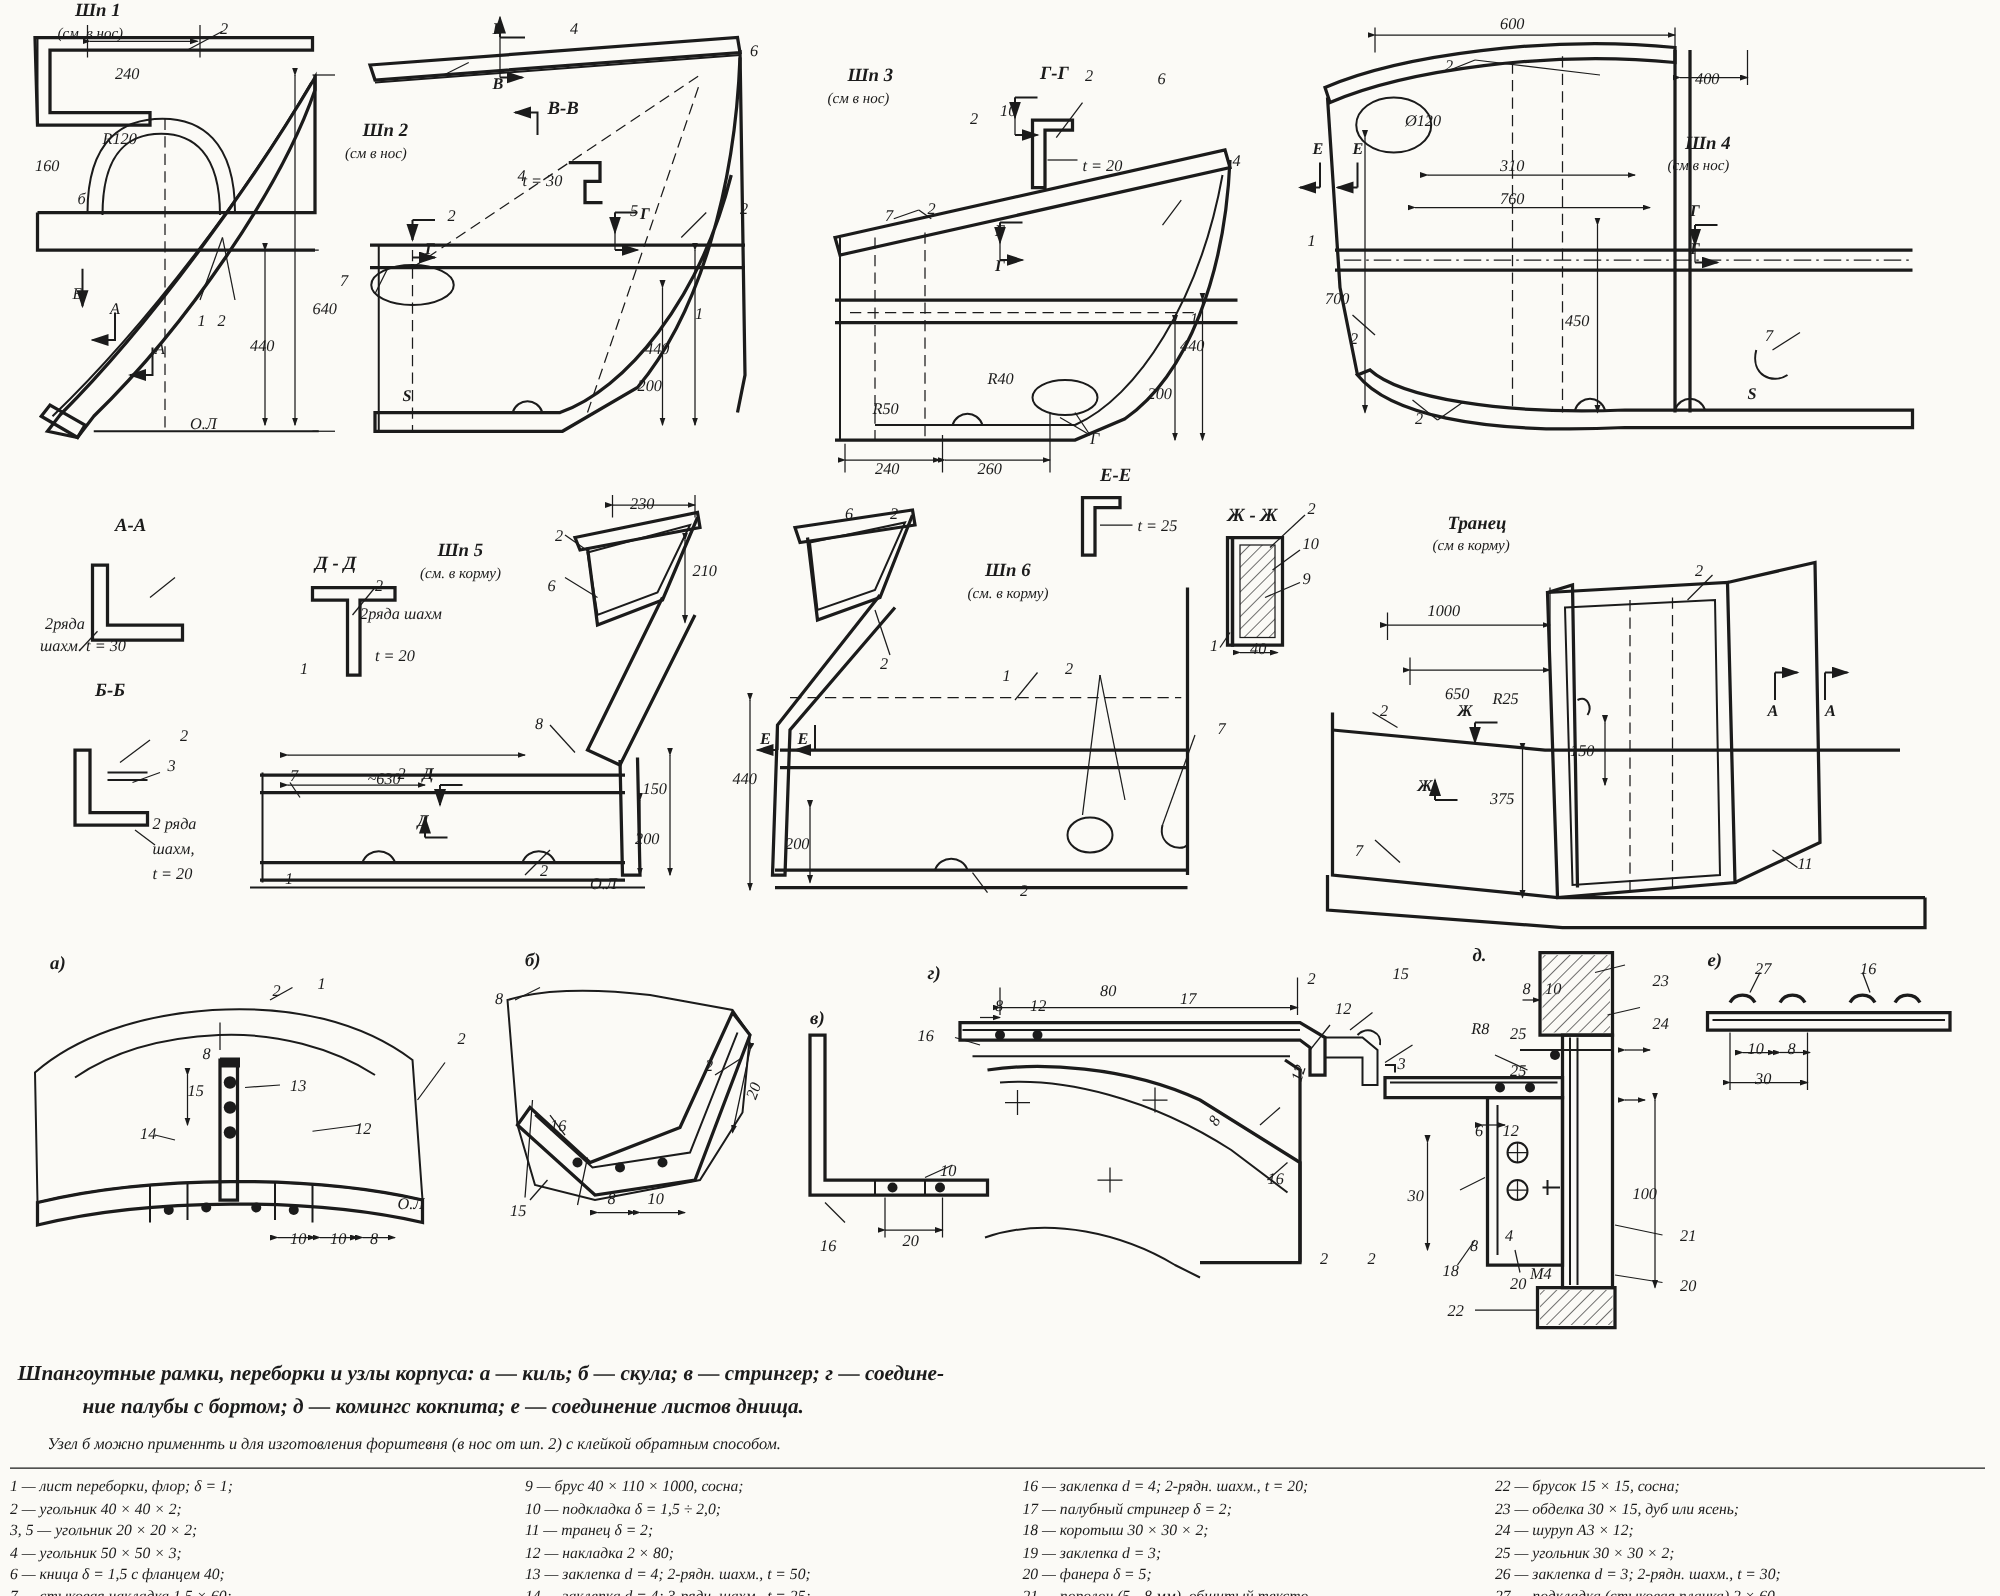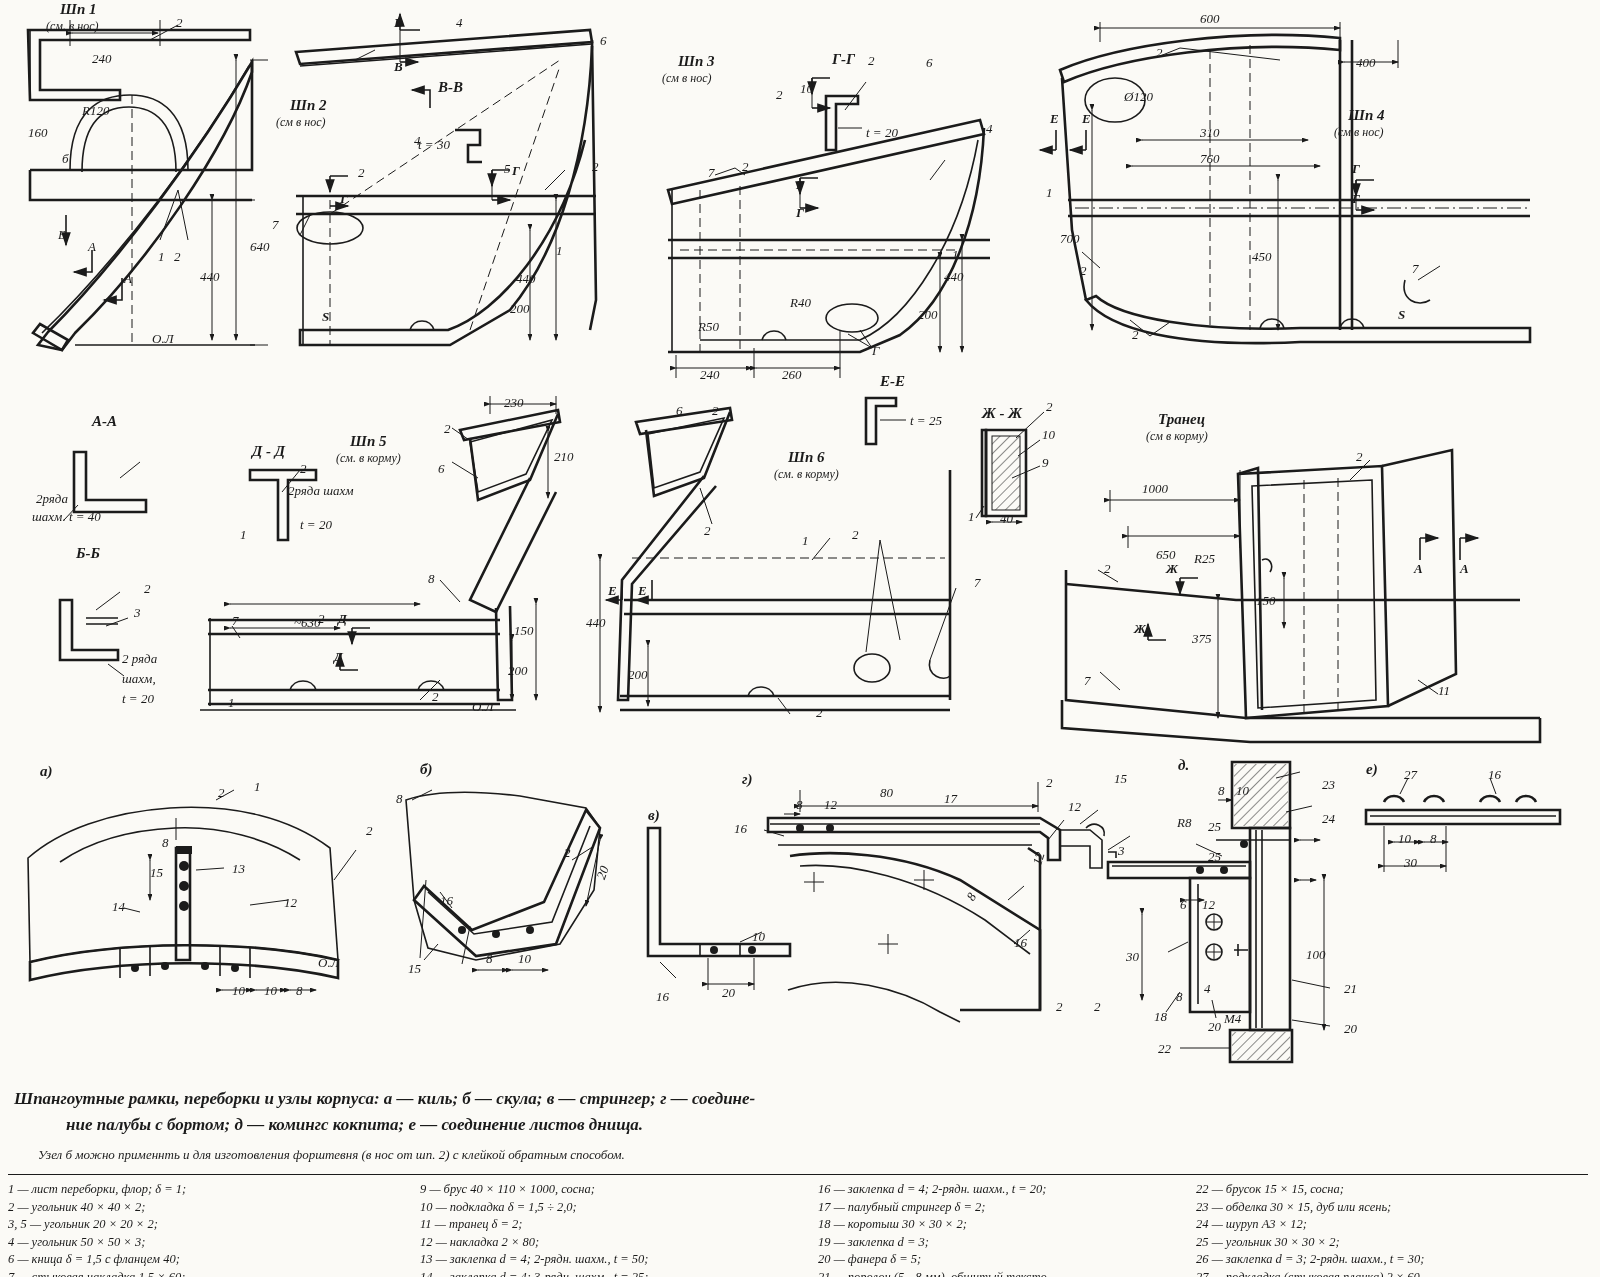--- a/index.html
+++ b/index.html
@@ -503,21 +503,21 @@
 <div class="lbl num" style="left:1412px;top:262px;">7</div>
 <div class="lbl num bld" style="left:1050px;top:112px;">Е</div>
 <div class="lbl num bld" style="left:1082px;top:112px;">Е</div>
 <div class="lbl num bld" style="left:1352px;top:162px;">Г</div>
 <div class="lbl num bld" style="left:1352px;top:192px;">Г</div>
 <div class="lbl num bld" style="left:1398px;top:308px;">S</div>
 <div class="lbl num bld" style="left:322px;top:310px;">S</div>
 
 <div class="lbl ttl" style="left:92px;top:414px;">А-А</div>
 <div class="lbl num" style="left:36px;top:492px;">2ряда</div>
-<div class="lbl num" style="left:32px;top:510px;">шахм. t = 40</div>
+<div class="lbl num" style="left:32px;top:510px;">шахм. t = 30</div>
 <div class="lbl ttl" style="left:76px;top:546px;">Б-Б</div>
 <div class="lbl num" style="left:144px;top:582px;">2</div>
 <div class="lbl num" style="left:134px;top:606px;">3</div>
 <div class="lbl num" style="left:122px;top:652px;">2 ряда</div>
 <div class="lbl num" style="left:122px;top:672px;">шахм,</div>
 <div class="lbl num" style="left:122px;top:692px;">t = 20</div>
 <div class="lbl ttl" style="left:252px;top:444px;">Д - Д</div>
 <div class="lbl num" style="left:300px;top:462px;">2</div>
 <div class="lbl num" style="left:288px;top:484px;">2ряда шахм</div>
 <div class="lbl num" style="left:300px;top:518px;">t = 20</div>

